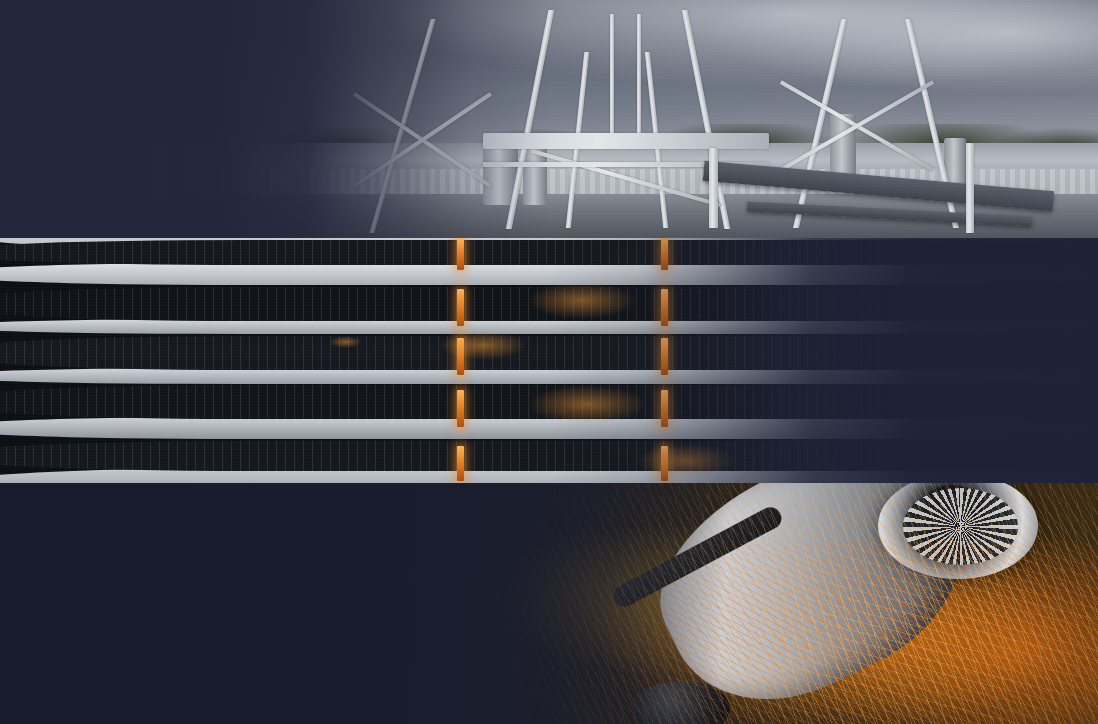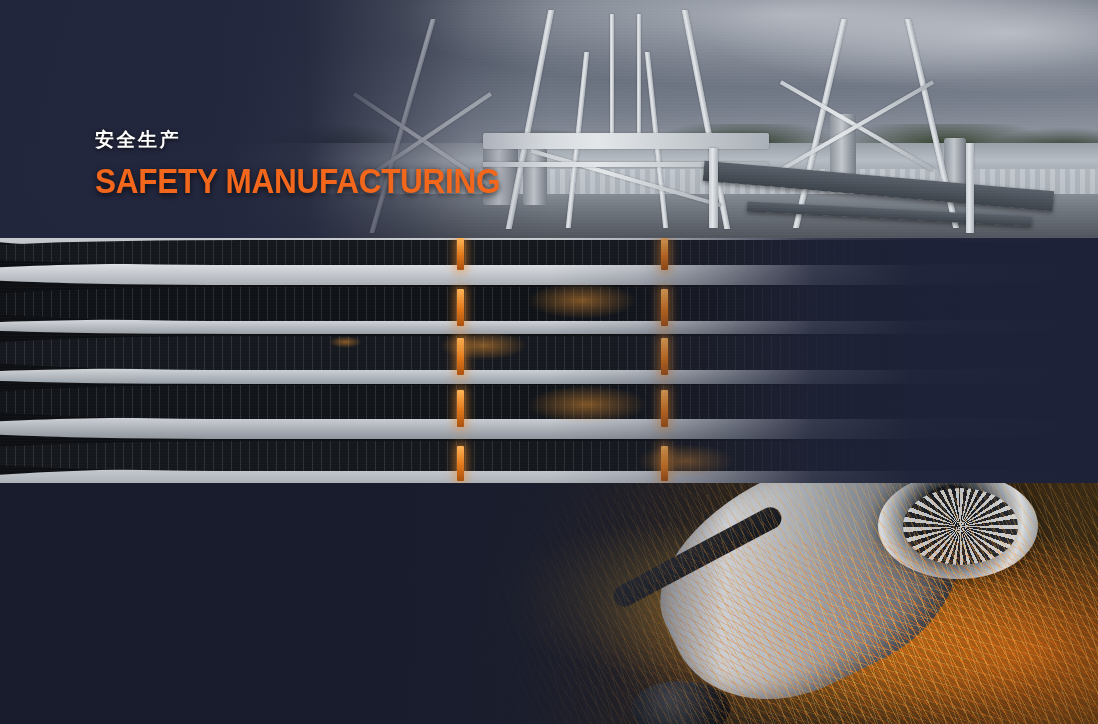--- a/index.html
+++ b/index.html
@@ -258,24 +258,20 @@
 
       <div class="b1-beam" style="left:64%;top:74%;width:32%;height:20px;transform:rotate(5deg);"></div>
       <div class="b1-beam" style="left:68%;top:88%;width:26%;height:10px;transform:rotate(3deg);"></div>
       <div class="b1-truss" style="left:64.6%;top:62%;width:9px;height:34%;"></div>
       <div class="b1-truss" style="left:88%;top:60%;width:8px;height:38%;"></div>
 
       <div class="scan"></div>
     </div>
     <div class="overlay veil-left"></div>
 
-    <div class="caption" id="cap-1">
-      <span class="cn">安全生产</span>
-      <span class="en">SAFETY MANUFACTURING</span>
-    </div>
   </section>
 
   <section class="banner" id="banner-2">
     <div class="photo">
       <div class="b2-base"></div>
 
       <div class="b2-band" style="top:-12%;height:17%;background:linear-gradient(180deg,#e9ebee,#b9bdc3);"></div>
       <div class="b2-band" style="top:10%;height:9%;background:linear-gradient(180deg,#dfe2e6,#a9aeb5);"></div>
       <div class="b2-band" style="top:33%;height:6%;background:linear-gradient(180deg,#d7dadf,#9aa0a7);"></div>
       <div class="b2-band" style="top:53%;height:6.5%;background:linear-gradient(180deg,#d2d6db,#989ea6);"></div>

